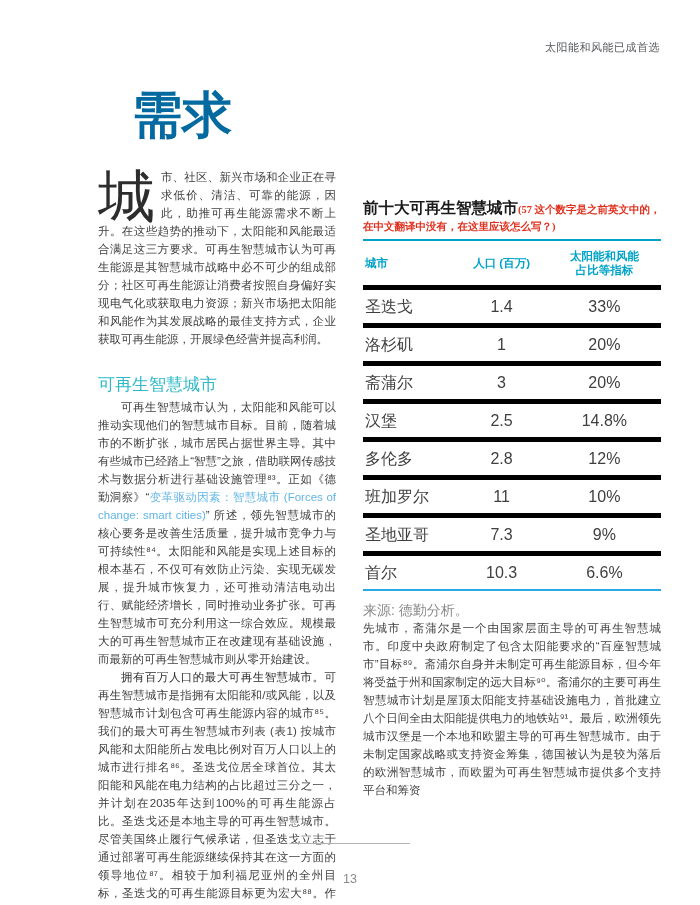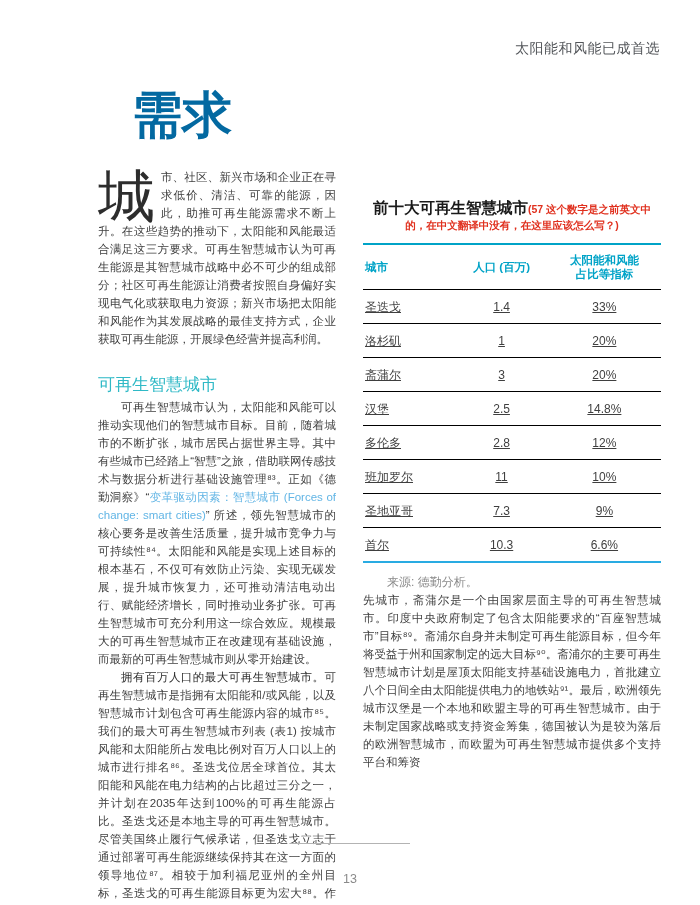--- a/index.html
+++ b/index.html
@@ -6,21 +6,21 @@
   html,body { width:700px; height:905px; }
   body {
     position:relative;
     background:#ffffff;
     font-family:"Liberation Sans","DejaVu Sans",sans-serif;
     color:#3f3f3f;
     overflow:hidden;
   }
   .page-header {
     position:absolute; top:40px; right:40px;
-    font-size:14px; color:#53565a; letter-spacing:0.5px;font-family:Liberation Serif, serif;
+    font-size:11px; color:#53565a; letter-spacing:0.5px;font-family:Liberation Serif, serif;
   }
   .page-title {
     position:absolute; left:98px; top:82px;
     font-size:50px; font-weight:bold; color:#0369a1;margin-left:34px;
   }
   .col-left {
     position:absolute; left:98px; top:168px; width:238px;
     font-size:11.5px; line-height:18px; text-align:justify;
   }
   .col-right {
@@ -37,44 +37,43 @@
     margin-top:28px; margin-bottom:4px;
     font-size:17px; font-weight:normal; color:#2fb9c6;
     text-align:left;
   }
   p.body-para { margin:0; }
   p.indent { text-indent:2em; }
   .inline-link { color:#62b5e5; text-decoration:none; cursor:pointer; }
   .bold-lead { font-weight:normal; color:#2d2d2d; }
 
   .table-label { font-size:11px; color:#8a8a8a; margin-bottom:10px; text-align:left; }
-  .table-title-line { text-align:center; line-height:16px; margin-bottom:10px; }
+  .table-title-line { text-align:left; line-height:16px; margin-bottom:4px;font-family:Liberation Serif, serif; }
   .table-title { font-size:15.5px; font-weight:bold; color:#1a1a1a; }
   .table-title-note { font-size:10.5px; font-weight:bold; color:#e0301e; }
 
   table.data-table {
     width:100%; border-collapse:collapse;
     border-top:2px solid #00a3c7;
     border-bottom:2px solid #29abe2;
   }
   table.data-table th {
     color:#00a3c7; font-size:11.5px; font-weight:bold;
     padding:8px 2px; text-align:center; white-space:pre-line;
     vertical-align:middle; line-height:14px;
   }
   table.data-table td {
-    font-size:12px; color:#3f3f3f;
+    font-size:16px; color:#3f3f3f;
     padding:7.5px 2px; text-align:center;
-    border-top:1px solid #000000;
-    text-decoration:underline;
+    border-top:5px solid #000000;
   }
   table.data-table th:first-child,
   table.data-table td:first-child { text-align:left; padding-left:2px; width:31%; }
   table.data-table th:nth-child(2), table.data-table td:nth-child(2) { width:31%; }
-  .table-source { font-size:12px; color:#8a8a8a; margin-top:10px; text-align:left;margin-left:24px; }
+  .table-source { font-size:14px; color:#8a8a8a; margin-top:10px; text-align:left; }
   .right-para { margin-top:37px; }
 
   .footer-rule {
     position:absolute; left:50%; top:843px; transform:translateX(-50%);
     width:120px; height:0; border-top:1.5px solid #b3b3b3;
   }
   .footer-page-number {
     position:absolute; left:0; top:872px; width:100%;
     text-align:center; font-size:12.5px; color:#8a8a8a;
   }

